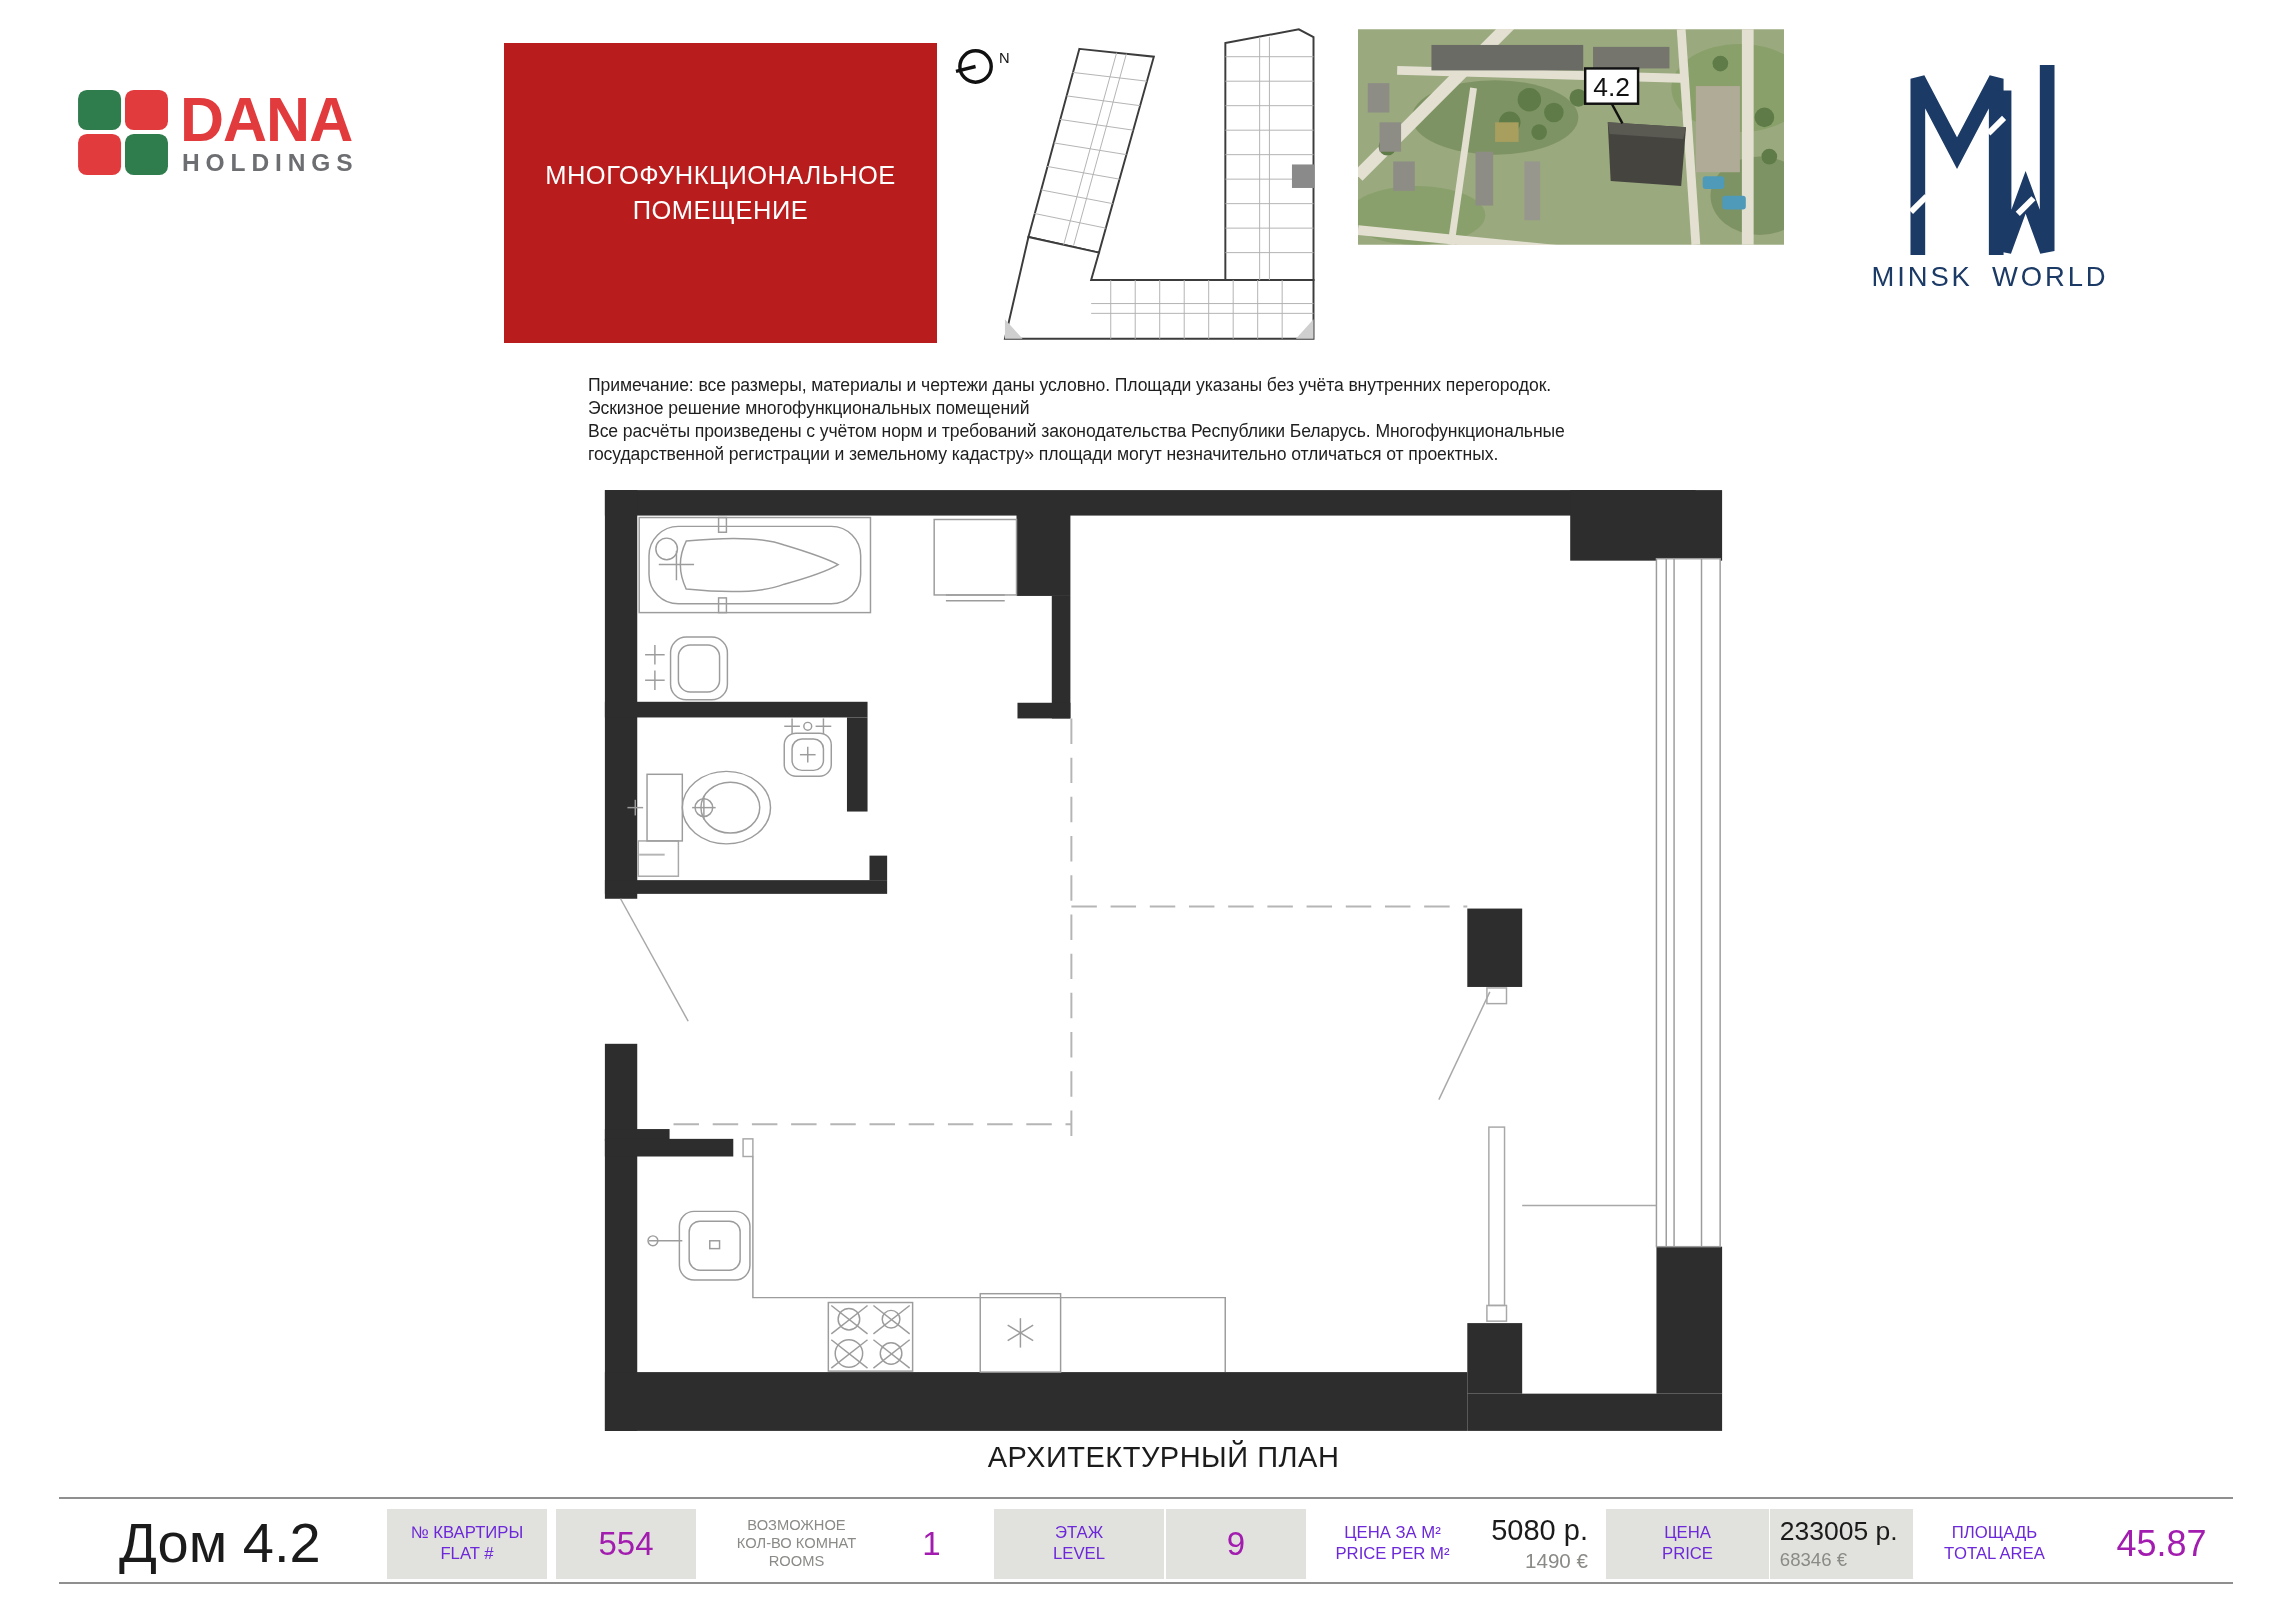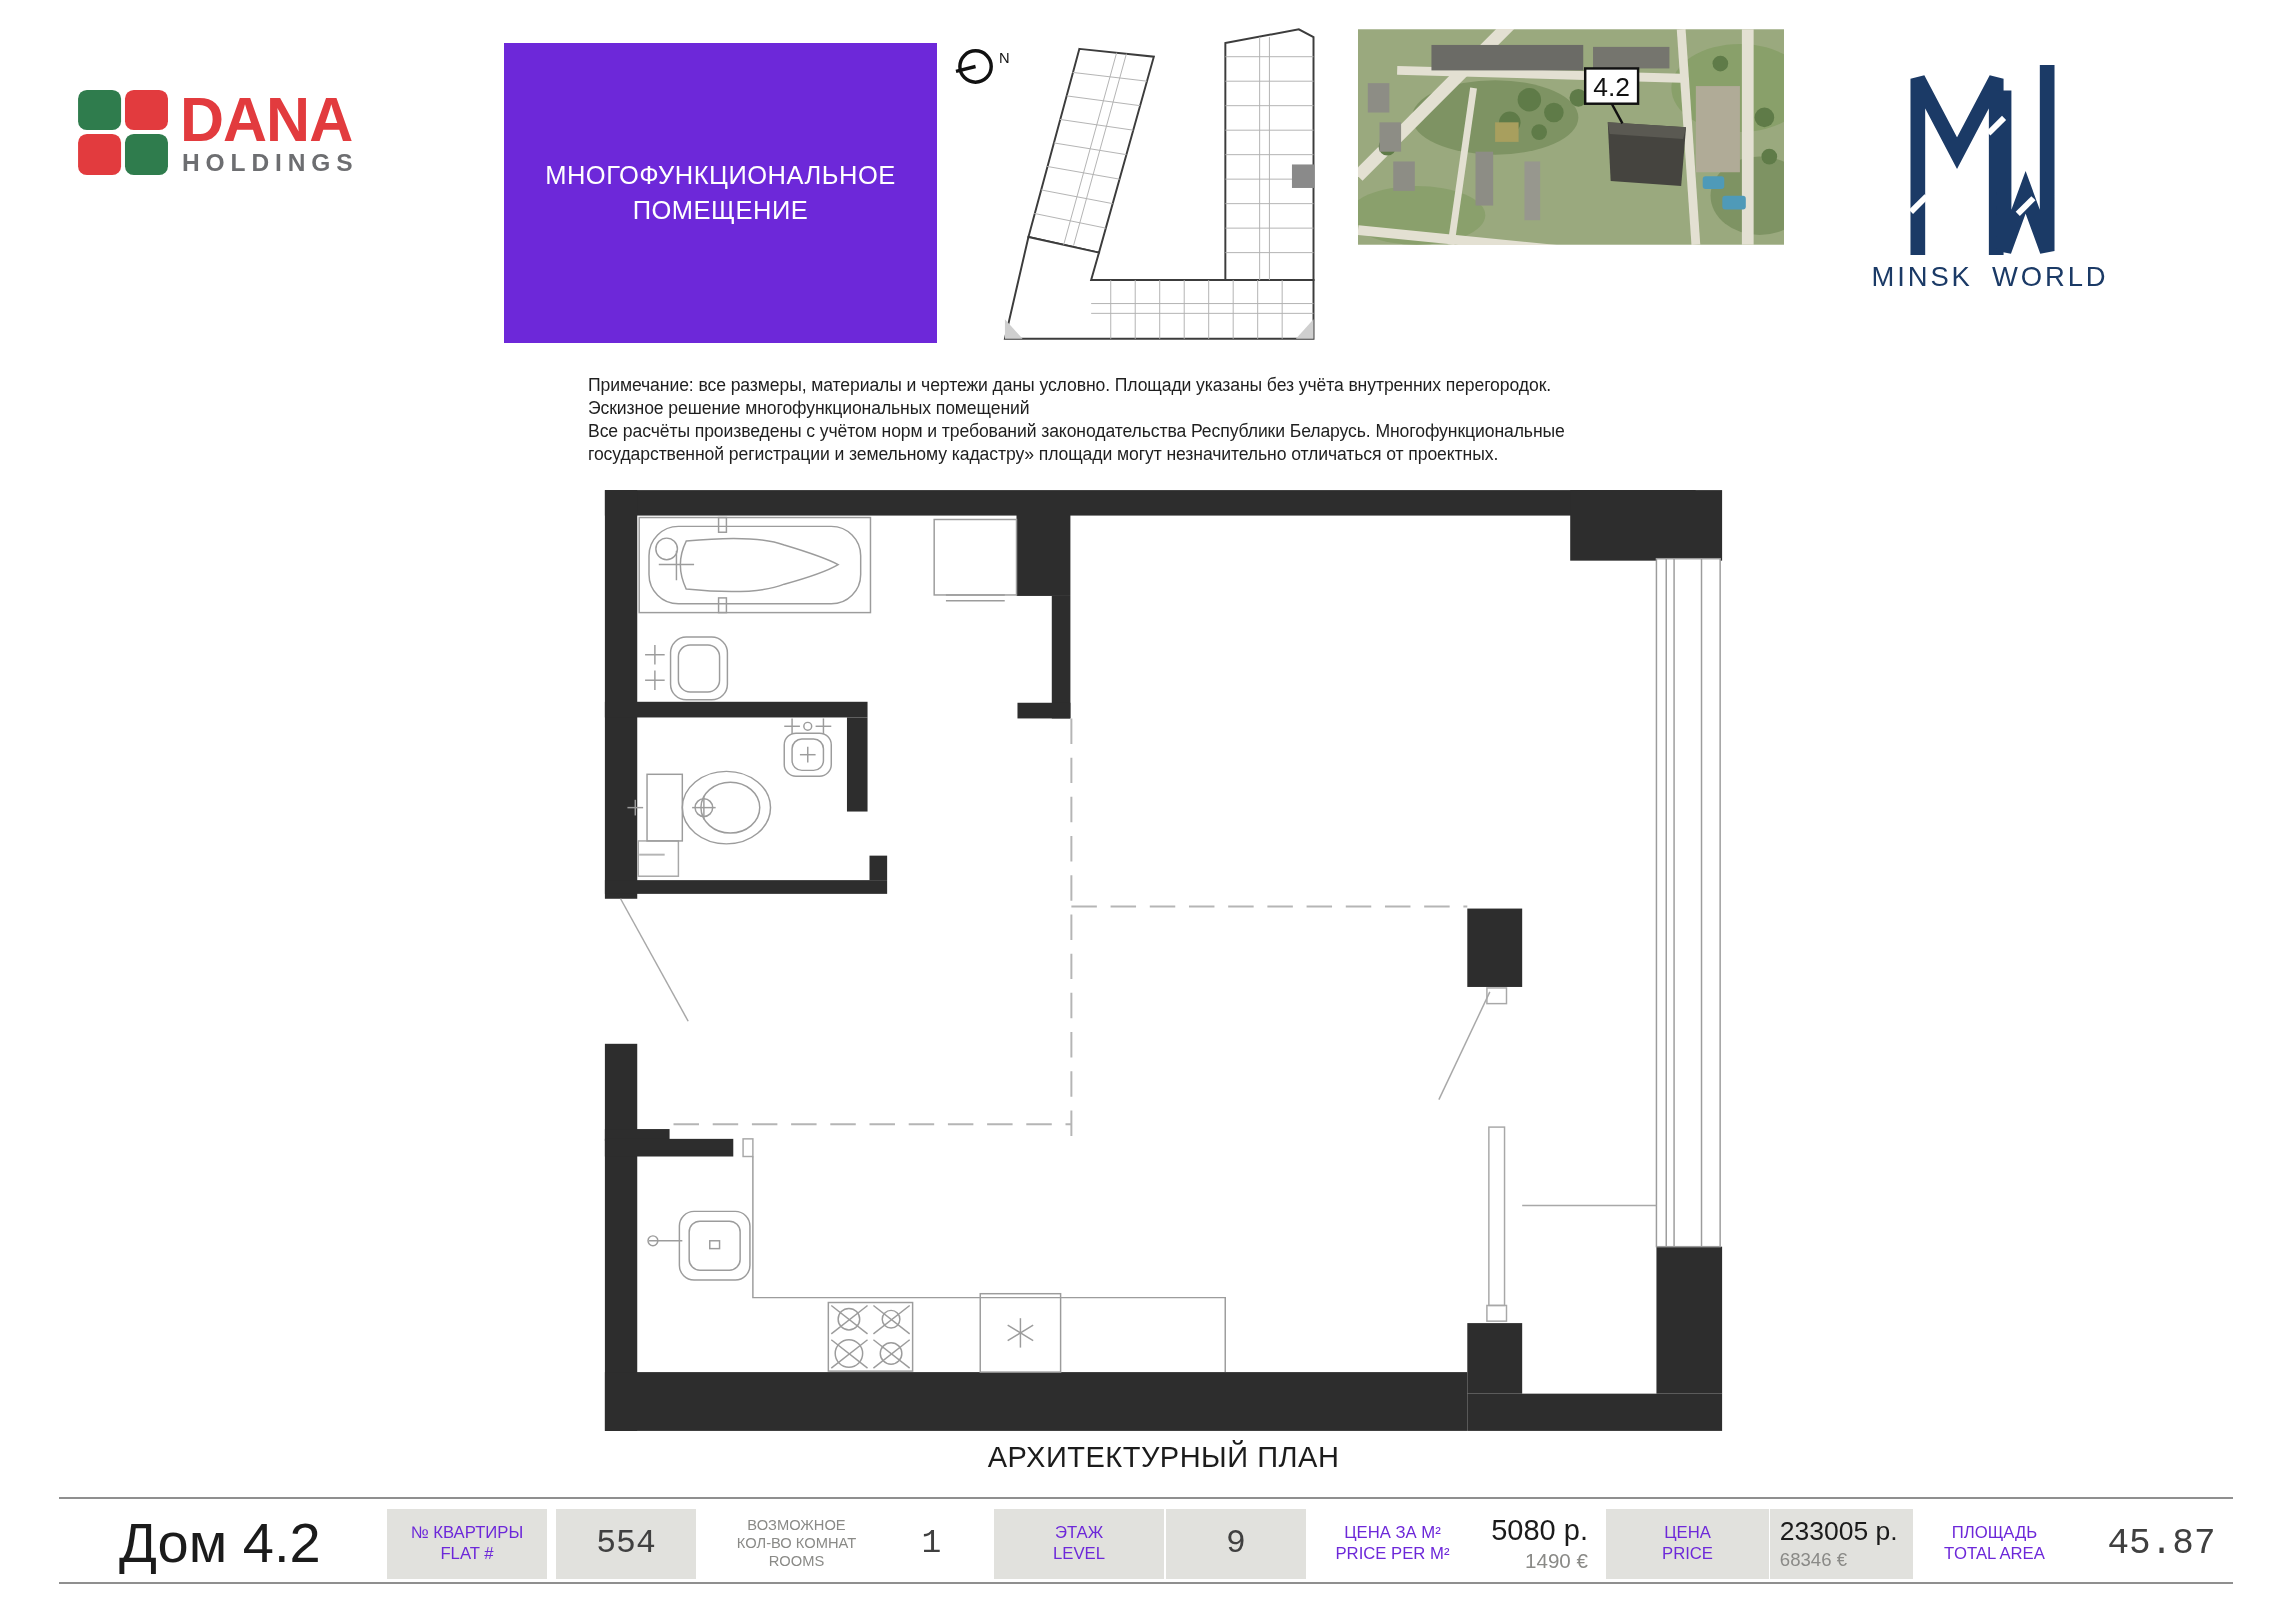--- a/index.html
+++ b/index.html
@@ -6,21 +6,21 @@
   body{width:2292px;height:1620px;position:relative;overflow:hidden;
        font-family:"Liberation Sans","DejaVu Sans",sans-serif;color:#1c1c1c;}
   .abs{position:absolute;}
 
   
   .dana-logo{left:78px;top:90px;width:412px;height:93px;}
   .dana-word{position:absolute;left:102px;top:-5.9px;font-size:61px;font-weight:700;
              color:#E23B3E;letter-spacing:-1px;transform:scaleY(1.04);}
   .dana-holdings{position:absolute;left:104px;top:59px;font-size:24.5px;font-weight:700;
              color:#6D6E71;letter-spacing:5.9px;}
-  .banner{left:504px;top:43px;width:433px;height:300px;background:#6d28d9;
+  .banner{left:504px;top:43px;width:433px;height:300px;background:#b91c1c;
           display:flex;flex-direction:column;align-items:center;justify-content:center;}
   .banner div{color:#fff;font-size:25.5px;line-height:35px;letter-spacing:0.5px;text-align:center;}
   .mw-text{left:1832px;top:261px;width:316px;text-align:center;font-size:27.4px;font-weight:400;
            color:#1B3A66;letter-spacing:2.9px;word-spacing:8.8px;}
 
   
   .disclaimer{left:588px;top:374px;width:1157px;font-size:17.6px;line-height:23px;
               color:#1f1f1f;letter-spacing:-0.1px;}
 
   
@@ -28,21 +28,21 @@
                 letter-spacing:0.5px;color:#1c1c1c;}
 
   
   .bar{left:59px;top:1497px;width:2174px;height:83px;border-top:2.9px solid #8f8f8f;
        border-bottom:2.9px solid #8f8f8f;}
   .bar .cell{position:absolute;top:9.8px;height:70px;display:flex;flex-direction:column;
              align-items:center;justify-content:center;}
   .bar .graybox{background:#e1e1dd;}
   .bar .lbl{font-size:16.7px;line-height:20.6px;color:#6d28d9;text-align:center;}
   .bar .lbl-sm{font-size:14.7px;line-height:17.6px;color:#8a8a87;text-align:center;}
-  .bar .bigval{font-size:33px;color:#404040;font-family:Liberation Mono, monospace;}
+  .bar .bigval{font-size:33px;color:#a21caf;}
   .building-name{position:absolute;left:60px;top:0;height:87px;display:flex;align-items:center;
                  font-size:56px;color:#1b1b1b;}
   .money-main{font-size:29px;color:#1b1b1b;}
   .money-sub{font-size:20.6px;color:#8a8a87;margin-top:2px;}
 </style>
 </head>
 <body>
 
 <div class="abs dana-logo">
   <svg width="92" height="86" viewBox="0 0 94 88">

